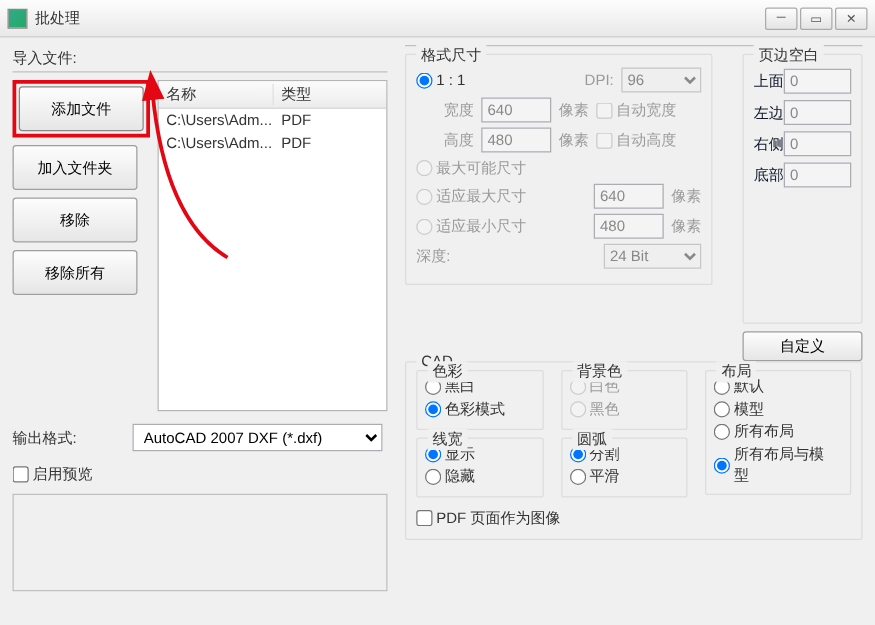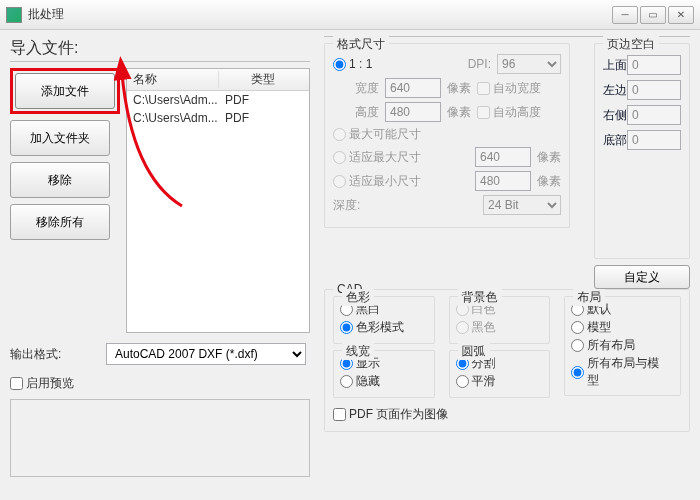--- a/index.html
+++ b/index.html
@@ -5,29 +5,29 @@
     * { box-sizing: border-box; font-family: "Microsoft YaHei", "SimSun", sans-serif; }
     body { margin: 0; background: #f0f0f0; font-size: 12px; color: #333; overflow: hidden; width: 700px; height: 500px; position: relative; }
     .titlebar { height: 30px; background: linear-gradient(#fdfdfd,#e8e8e8); border-bottom: 1px solid #ccc; display: flex; align-items: center; padding: 0 6px; }
     .titlebar-icon { width: 16px; height: 16px; background: linear-gradient(135deg,#3a8,#2a6); margin-right: 6px; border:1px solid #888; }
     .titlebar-text { flex: 1; }
     .sysbtns { display: flex; }
     .sysbtn { width: 26px; height: 18px; border: 1px solid #aaa; margin-left: 2px; background: linear-gradient(#fdfdfd,#e4e4e4); font-size: 10px; display: flex; align-items: center; justify-content: center; border-radius: 2px; color:#555;}
     .content { display: flex; padding: 6px 10px 10px 10px; gap: 14px; }
     .left { width: 300px; }
     .right { flex: 1; }
-    .section-title { font-size: 16px; margin: 2px 0 2px 0; }
+    .section-title { font-size: 12px; margin: 2px 0 2px 0; }
     .underline { border-bottom: 1px solid #c0c0c0; margin-bottom: 6px; }
     .leftrow { display: flex; gap: 6px; }
     .btncol { display: flex; flex-direction: column; gap: 6px; }
     button.std { width: 100px; height: 36px; background: linear-gradient(#fdfdfd,#e6e6e6); border: 1px solid #9f9f9f; border-radius: 3px; font-size: 12px; cursor: pointer; padding:0;}
     .highlight-box { border: 3px solid #e30613; padding: 2px; display: inline-block; }
     .highlight-box button.std { border-color:#888; }
     .listpane { flex: 1; border: 1px solid #b5b5b5; background: #fff; height: 265px; overflow:hidden;}
-    .listhead { display: flex; background: linear-gradient(#fbfbfb,#ececec); border-bottom: 1px solid #d0d0d0; height: 22px; align-items: center; gap: 26px; }
+    .listhead { display: flex; background: linear-gradient(#fbfbfb,#ececec); border-bottom: 1px solid #d0d0d0; height: 22px; align-items: center; }
     .lh-col1 { width: 92px; padding-left: 6px; border-right:1px solid #e0e0e0;}
     .lh-col2 { flex: 1; padding-left: 6px; }
     .listbody { font-size: 12px; }
     .listrow { display: flex; height: 18px; align-items: center; }
     .lc1 { width: 92px; padding-left: 6px; white-space: nowrap; overflow: hidden; text-overflow: ellipsis; }
     .lc2 { flex:1; padding-left: 6px; }
     .formrow { display: flex; align-items: center; margin-top: 10px; gap: 6px; }
     .formlabel { width: 90px; }
     select.combo, input.combo { height: 22px; border: 1px solid #abadb3; background: #fff; font-size: 12px; padding: 0 4px; }
     .combo-wide { width: 200px; }

